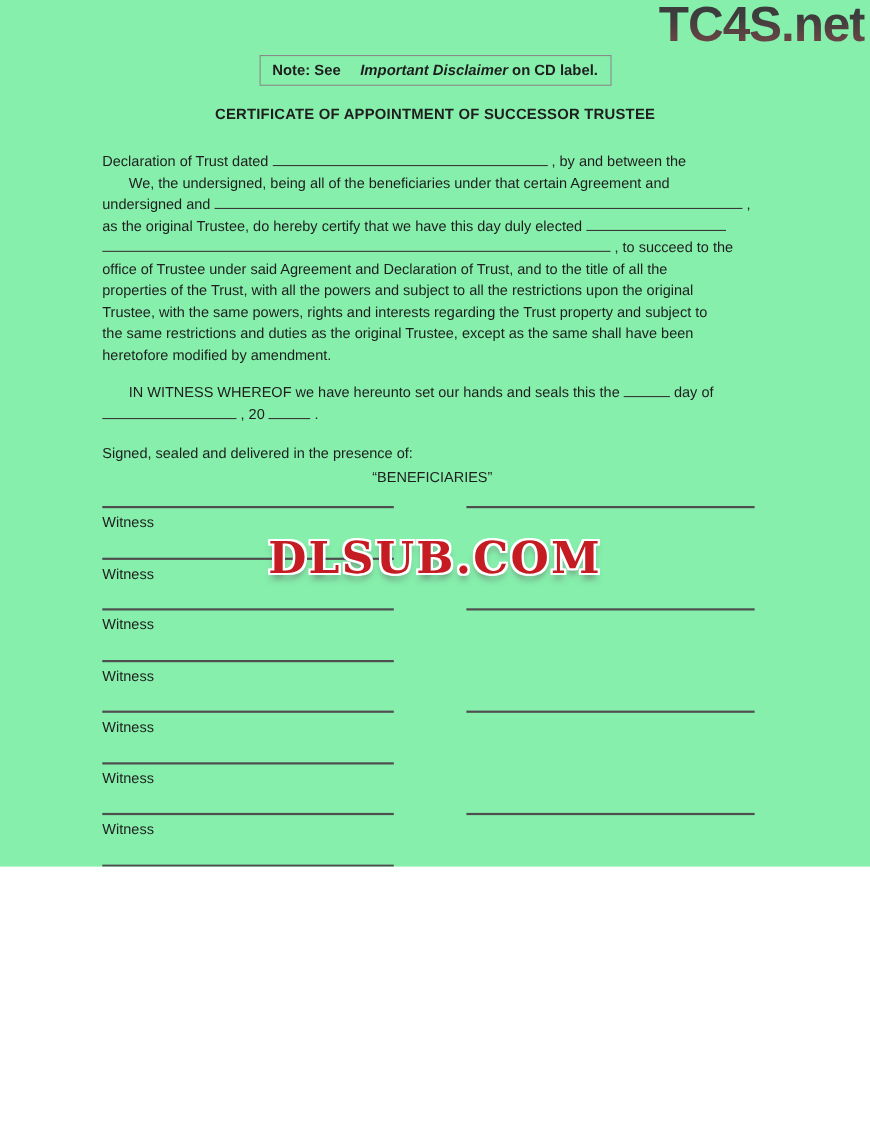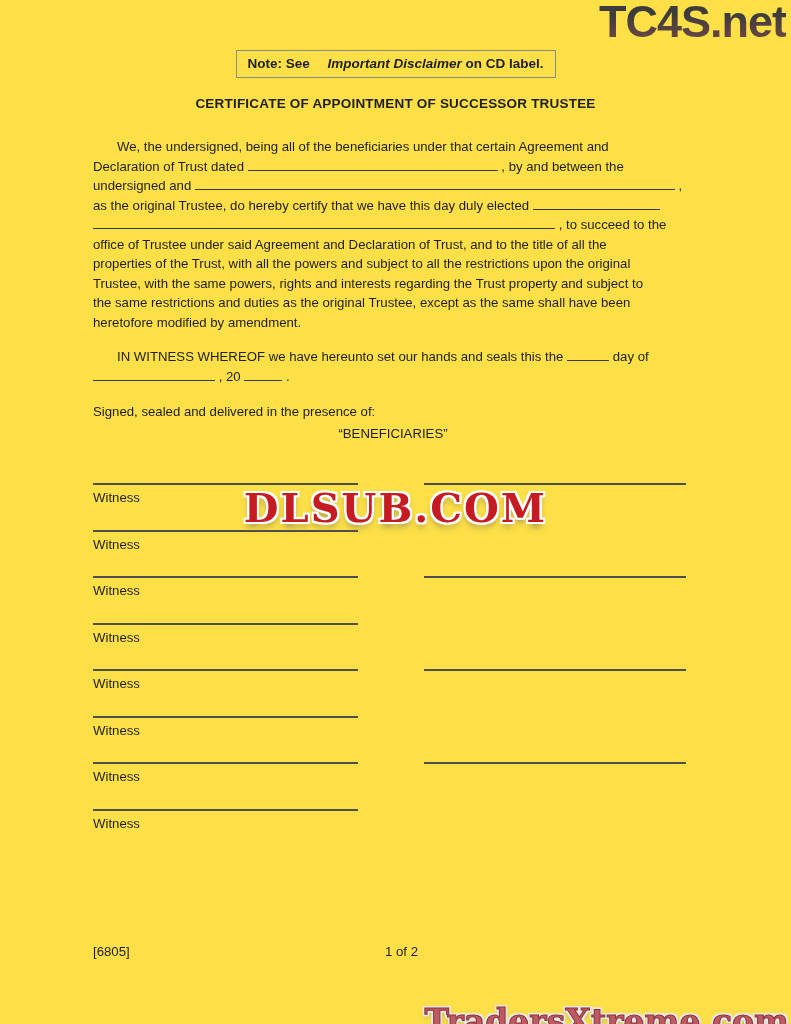--- a/index.html
+++ b/index.html
@@ -1,19 +1,19 @@
 <!DOCTYPE html>
 <html><head>
 <meta charset="utf-8">
 <style>
   html,body{margin:0;padding:0;background:#fff;}
   .page{
     position:relative;
-    width:791px;height:1024px;
-    background:#fde047;
+    width:791px;height:788px;
+    background:#86efac;
     font-family:"Liberation Sans", sans-serif;
     color:#1e1e1e;
     overflow:hidden;
   }
   
   .wm-tc4s{
     position:absolute;top:-4px;right:5px;
     font-family:"Liberation Sans", sans-serif;
     font-weight:bold;font-size:45px;letter-spacing:-1px;
     background:linear-gradient(#3c3c3c 35%, #6e4646 85%, #7c5050);
@@ -70,21 +70,21 @@
   .blank{
     display:inline-block;
     border-bottom:1.4px solid #383838;
     height:13px;
     vertical-align:baseline;
   }
   .para2{margin-top:15px;}
   .presence{margin-top:16px;}
   .bene-heading{margin-top:2px;text-align:center;height:19.5px;}
   
-  .sig-section{margin-top:40px;}
+  .sig-section{margin-top:17px;}
   .sig-row{position:relative;height:46.5px;}
   .sig-line{position:absolute;top:0;height:2px;background:#4e4e4e;}
   .sig-line.left{left:0;width:265px;}
   .sig-line.right{left:331px;width:262px;}
   .wit{position:absolute;top:5px;left:0;font-size:13.2px;}
   
   .footer{position:absolute;top:944px;left:0;width:791px;font-size:13.2px;}
   .doc-num{position:absolute;left:93px;top:0;}
   .page-indicator{position:absolute;left:0;width:100%;text-align:center;top:0;padding-left:12px;box-sizing:border-box;}
 </style>
@@ -95,22 +95,22 @@
 
   <div class="wm-tc4s">TC4S.net</div>
 
   <div class="note-box"><span class="note-label">Note</span><span>: See </span><span class="note-emph">Important Disclaimer</span><span> on CD label.</span></div>
 
   <h1 class="doc-title">CERTIFICATE OF APPOINTMENT OF SUCCESSOR TRUSTEE</h1>
 
   <div class="content">
 
     <div class="para1">
+      <div class="tline"><span>Declaration of Trust dated </span><span class="blank" style="width:250px"></span><span> , by and between the</span></div>
       <div class="tline indent">We, the undersigned, being all of the beneficiaries under that certain Agreement and</div>
-      <div class="tline"><span>Declaration of Trust dated </span><span class="blank" style="width:250px"></span><span> , by and between the</span></div>
       <div class="tline"><span>undersigned and </span><span class="blank" style="width:480px"></span><span> ,</span></div>
       <div class="tline"><span>as the original Trustee, do hereby certify that we have this day duly elected </span><span class="blank" style="width:127px"></span></div>
       <div class="tline"><span class="blank" style="width:462px"></span><span> , to succeed to the</span></div>
       <div class="tline">office of Trustee under said Agreement and Declaration of Trust, and to the title of all the</div>
       <div class="tline">properties of the Trust, with all the powers and subject to all the restrictions upon the original</div>
       <div class="tline">Trustee, with the same powers, rights and interests regarding the Trust property and subject to</div>
       <div class="tline">the same restrictions and duties as the original Trustee, except as the same shall have been</div>
       <div class="tline">heretofore modified by amendment.</div>
     </div>
 

